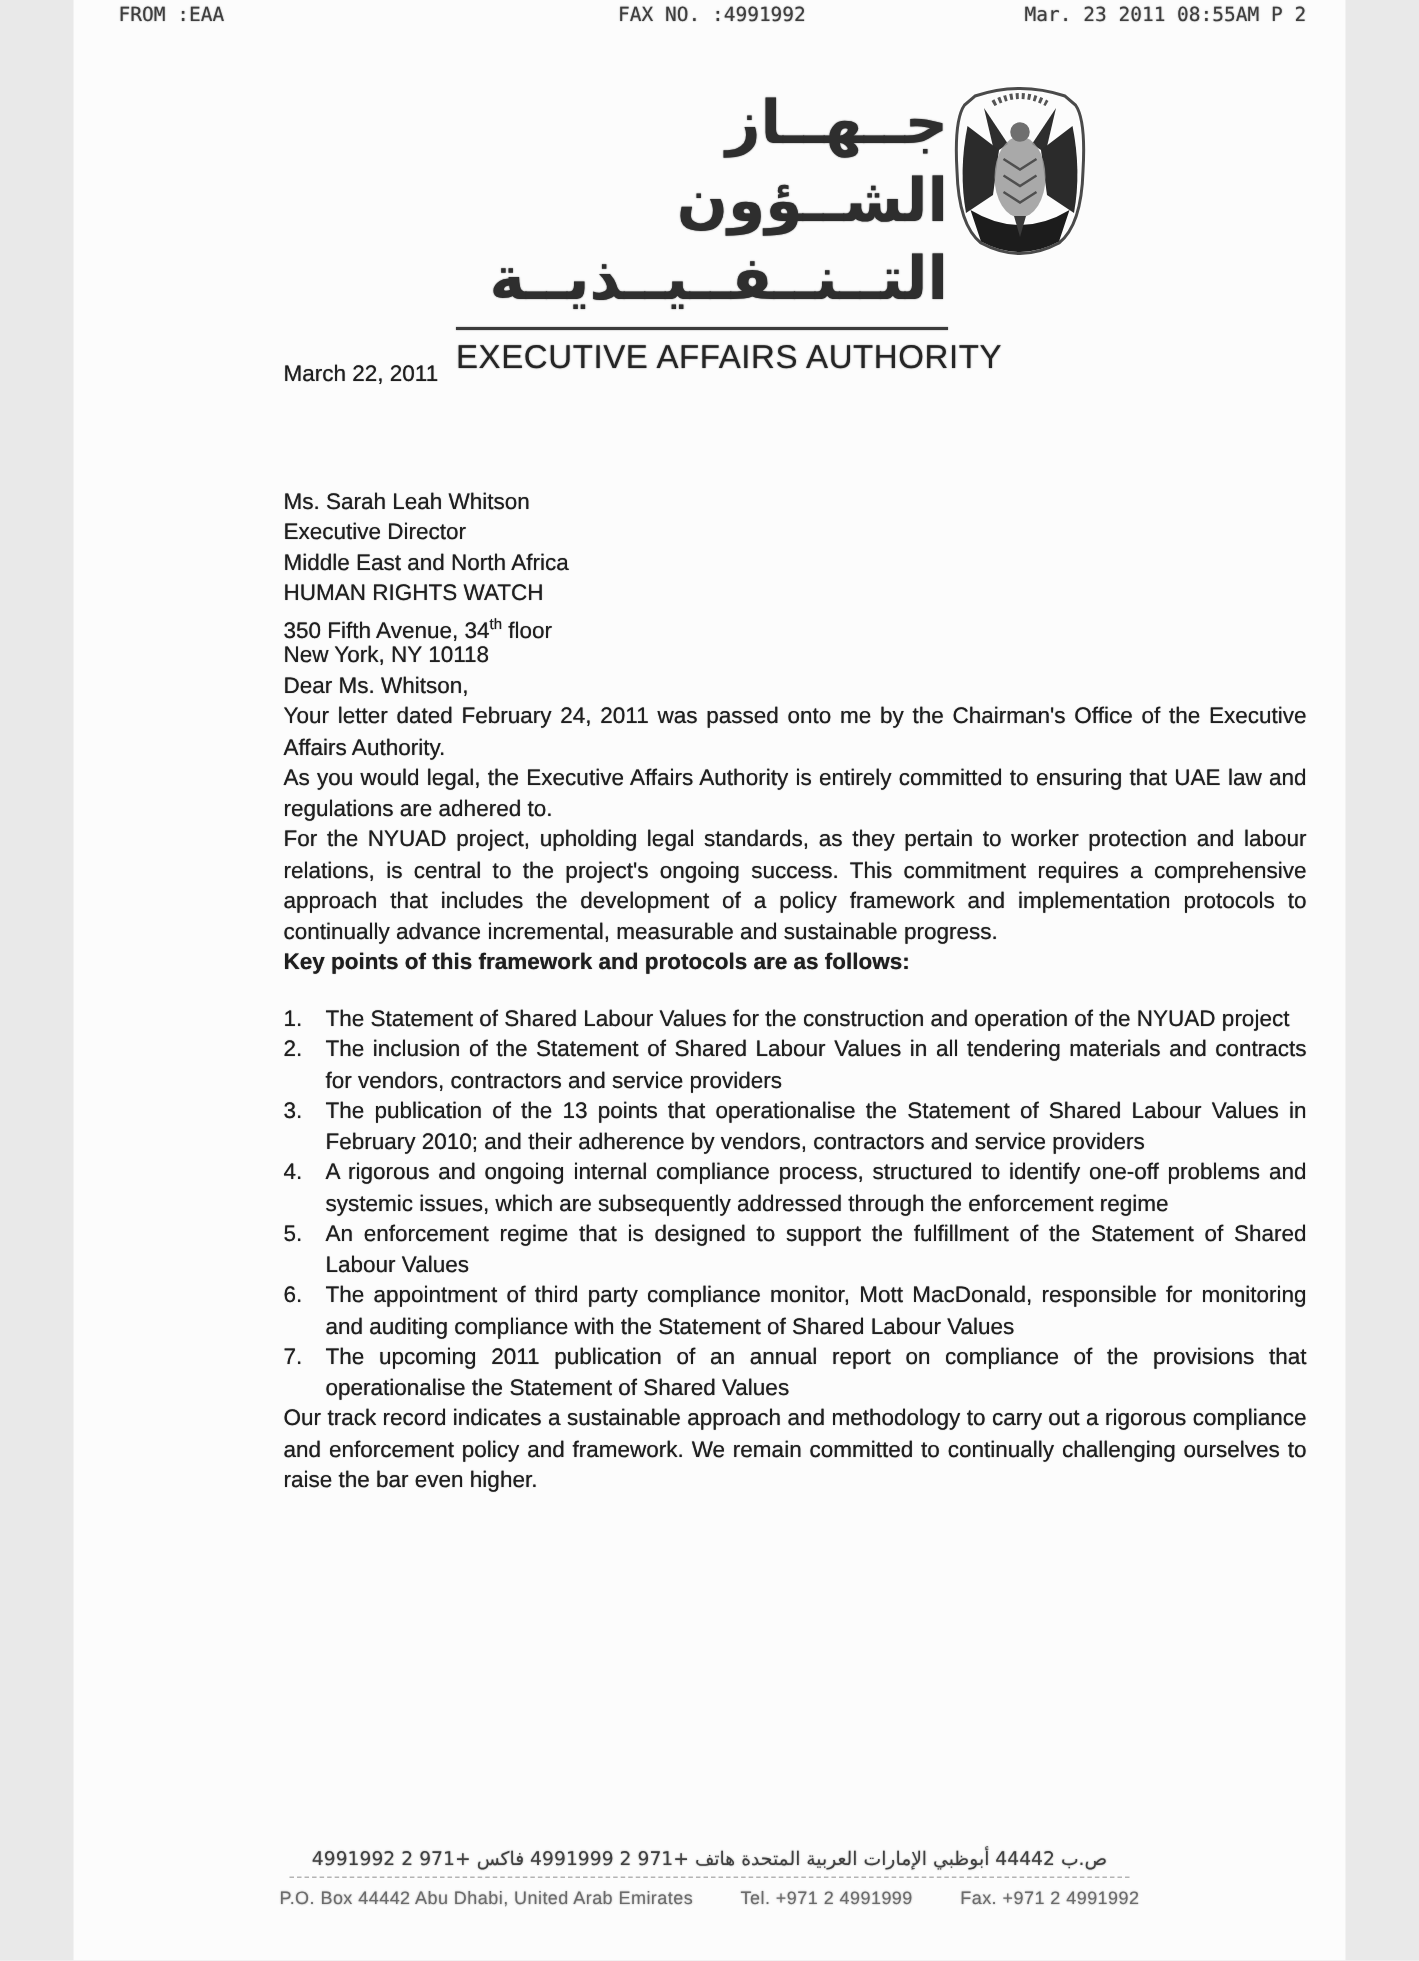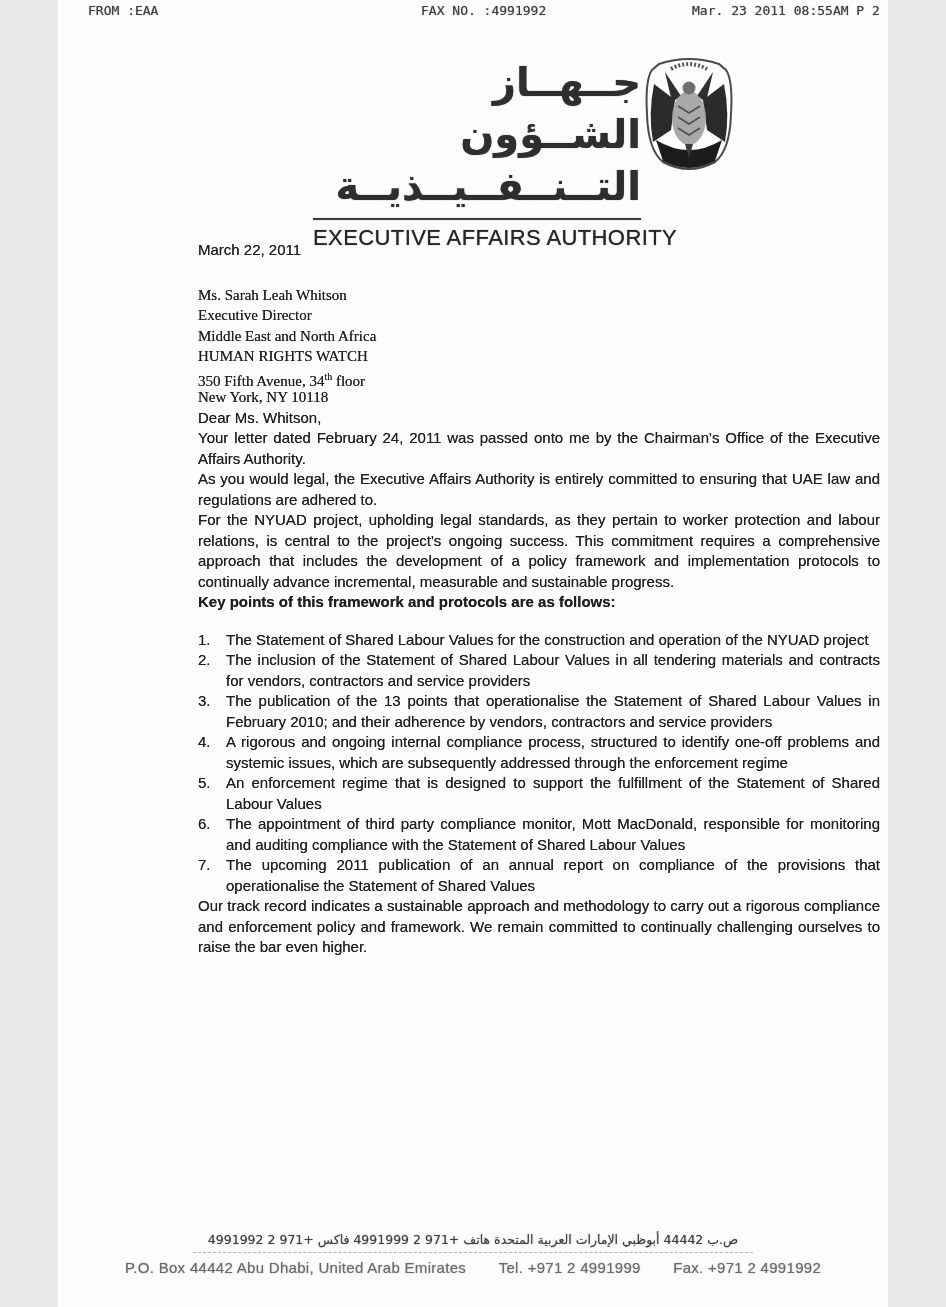--- a/index.html
+++ b/index.html
@@ -4,20 +4,21 @@
 <style>
   html,body{margin:0;padding:0;background:#e9e9e9;}
   .page{
     position:relative;
     width:830px;height:1307px;
     margin:0 auto;
     background:#fcfcfc;
     overflow:hidden;
     font-family:"Liberation Sans",sans-serif;
     color:#1f1f1f;
+    padding-left:18px;
   }
   
   .fax-header{position:absolute;top:3px;left:0;width:100%;height:18px;
     font-family:"DejaVu Sans Mono",monospace;font-size:13px;color:#3e3e3e;
     text-shadow:0 0 1px #777;}
   .fax-header .fh-from{position:absolute;left:30px;}
   .fax-header .fh-faxno{position:absolute;left:363px;}
   .fax-header .fh-date{position:absolute;left:634px;}
   
   .letterhead{position:absolute;top:56px;left:255px;width:420px;}
@@ -27,39 +28,39 @@
   .lh-rule{margin-top:6px;border-top:2px solid #3c3c3c;width:328px;
     box-shadow:0 0 1px #777;}
   .lh-english{margin-top:5px;font-size:22px;letter-spacing:.4px;color:#252525;
     white-space:nowrap;text-shadow:0 0 1px #555;}
   .emblem{position:absolute;top:-2px;left:332px;}
   
   .letter{position:absolute;top:240px;left:140px;width:682px;
     font-size:15px;line-height:20.5px;text-shadow:0 0 .6px #444;}
   .letter p{margin:0;text-align:justify;}
   .date-line{margin:0;}
-  .recipient{margin-top:24px;font-family:Liberation Serif, serif;}
+  .recipient{margin-top:64px;}
   .recipient div{height:20.5px;}
   .recipient sup{font-size:10px;}
   .salutation{margin-top:22px;}
   .para-1{margin-top:19px;}
   .para-2{margin-top:20px;}
   .para-3{margin-top:22px;}
   .list-intro{margin-top:23px;text-align:left;font-weight:bold;}
   .key-list{margin:17px 0 0 0;padding:0;list-style:none;}
   .key-list li{display:flex;}
   .kl-num{width:28px;flex:0 0 28px;}
   .kl-text{flex:1;text-align:justify;}
   .closing{margin-top:15px;}
   
   .page-footer{position:absolute;top:1230px;left:0;width:100%;text-align:center;}
   .pf-arabic{display:inline-block;font-family:"DejaVu Sans",sans-serif;
     direction:rtl;font-size:12.5px;color:#404040;text-shadow:0 0 1.2px #888;
     padding-bottom:5px;border-bottom:1px dashed #b4b4b4;min-width:560px;}
-  .pf-english{margin-top:6px;font-size:15px;color:#6b6b6b;
+  .pf-english{margin-top:6px;font-size:12px;color:#6b6b6b;
     text-shadow:0 0 1.3px #999;letter-spacing:.3px;}
   .pf-english span{margin:0 14px;}
 </style>
 </head>
 <body>
 
 <div class="page">
 
   <div class="fax-header">
     <span class="fh-from">FROM :EAA</span>

